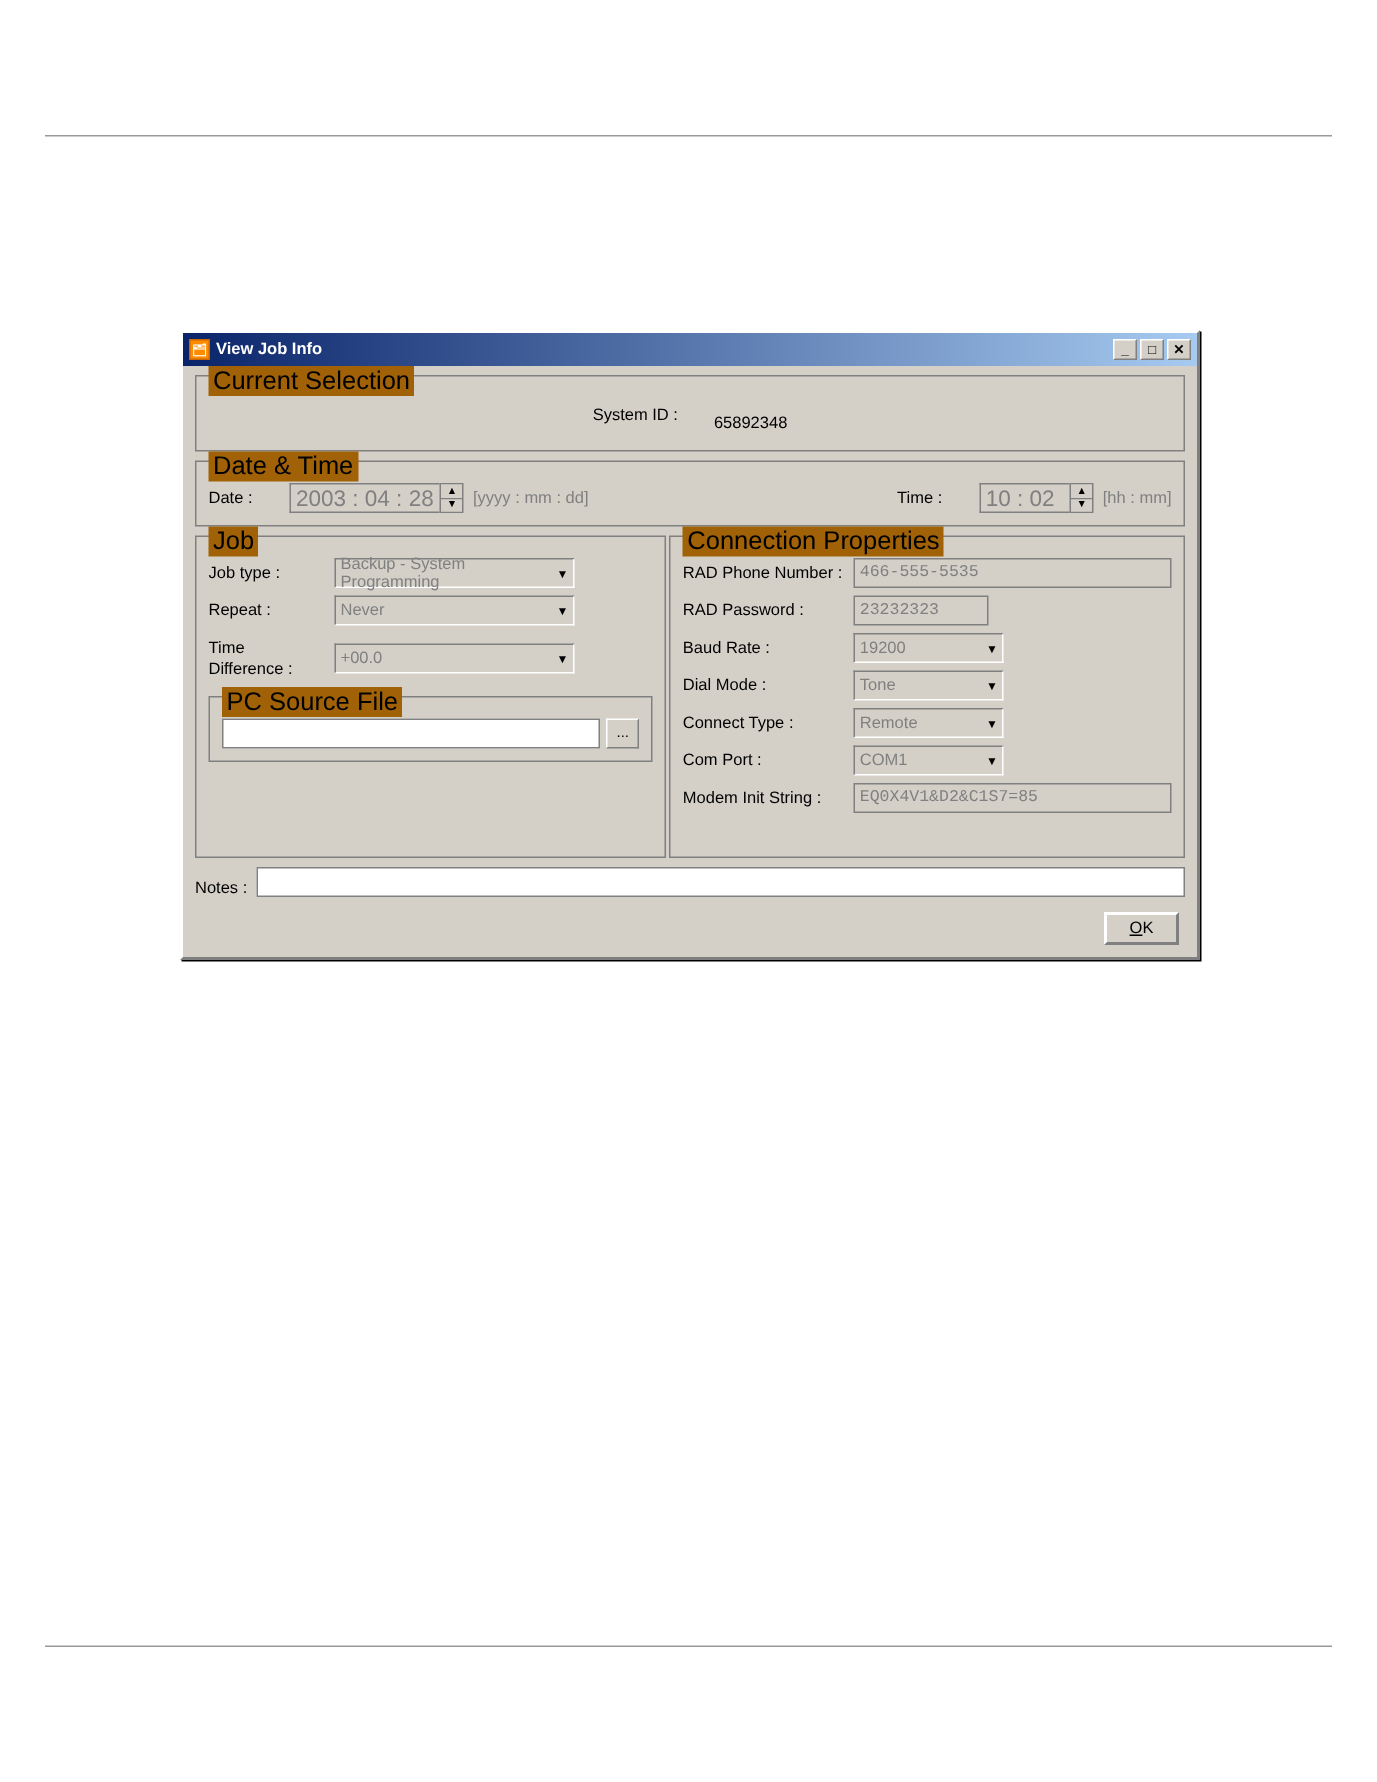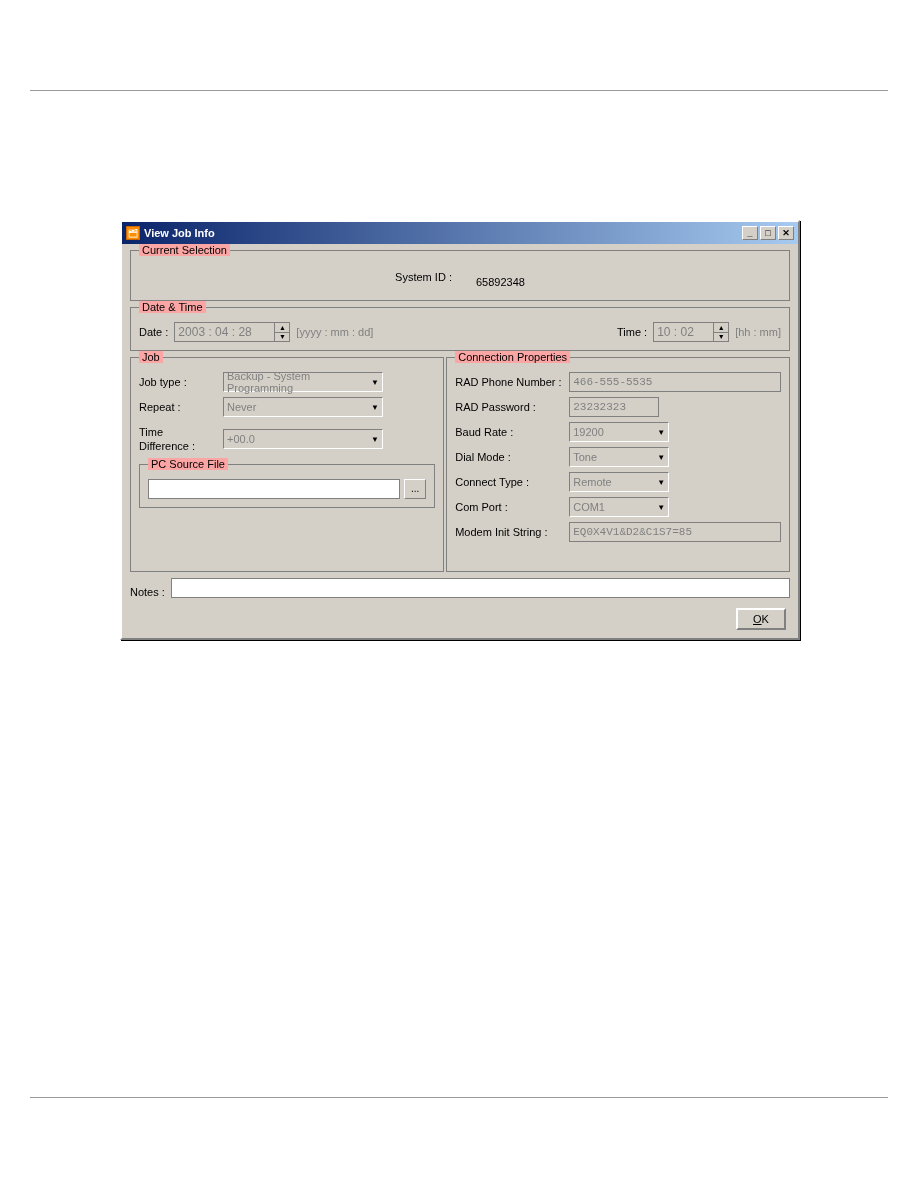--- a/index.html
+++ b/index.html
@@ -103,23 +103,23 @@
 
     
     .dialog-content {
       padding: 6px 8px;
     }
 
     .group-label {
       position: absolute;
       top: -7px;
       left: 8px;
-      background: #fca5a5;
+      background: #a16207;
       padding: 0 3px;
-      font-size: 11px;
+      font-size: 17px;
       color: #000;
     }
 
     
     .current-selection {
       position: relative;
       border: 1px solid #808080;
       padding: 10px 8px 8px 8px;
       margin-bottom: 6px;
     }
@@ -150,23 +150,24 @@
     .spin-input {
       display: flex;
       align-items: center;
     }
 
     .spin-field {
       background: #fff;
       border: 1px solid #808080;
       border-right: none;
       padding: 1px 3px;
-      font-size: 12px;
+      font-size: 15px;
       height: 20px;
       width: 70px;
+      margin-left: 19px;
     }
 
     .spin-buttons {
       display: flex;
       flex-direction: column;
       border: 1px solid #808080;
       height: 20px;
     }
 
     .spin-btn {

